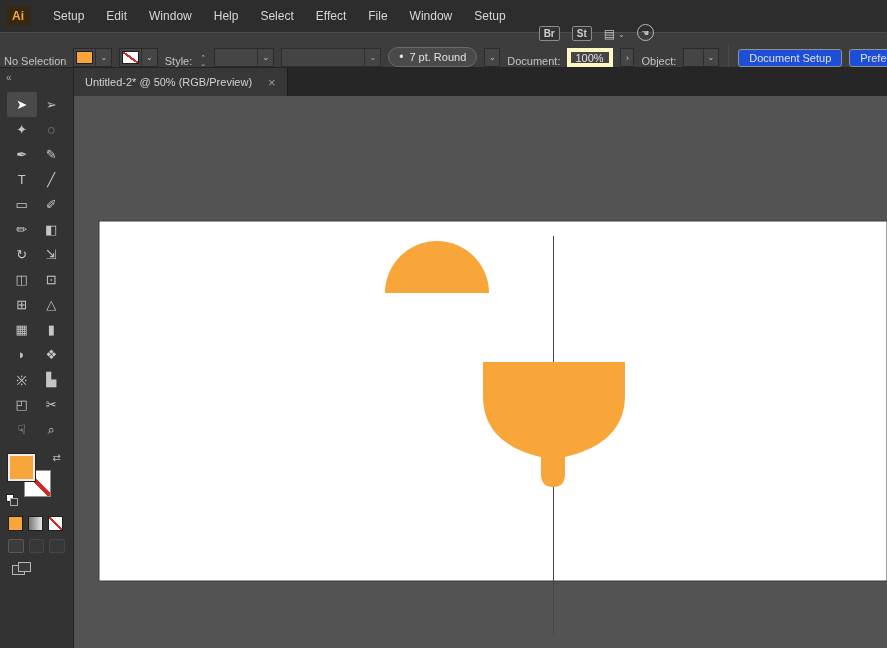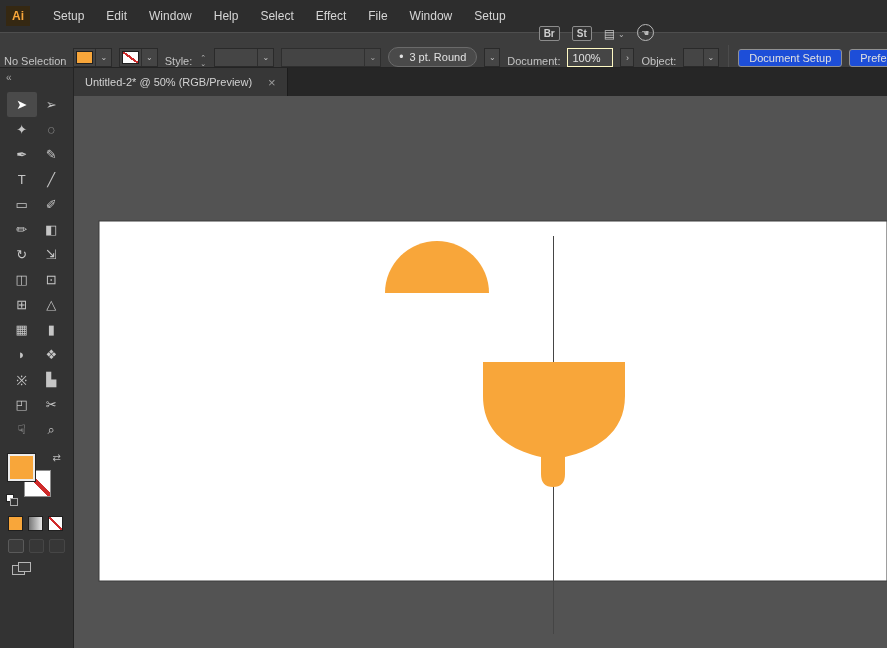--- a/index.html
+++ b/index.html
@@ -54,21 +54,21 @@
   .lbl { color:#c3c3c3; }
   .stepper { display:flex; flex-direction:column; align-items:center; justify-content:center; line-height:6px; font-size:7px; color:#bdbdbd; padding:0 1px; }
   .dd-weight { width:60px; justify-content:flex-end; }
   .dd-profile { width:100px; background:#474747; justify-content:flex-end; opacity:.75; }
   .brush-box {
     display:flex; align-items:center; gap:6px; height:20px; padding:0 10px;
     background:#4a4a4a; border:1px solid #6a6a6a; border-radius:10px; color:#e2e2e2;
   }
   .brush-dot { font-size:12px; }
   .opacity-box {
-    width:46px; height:19px; background:#454545; border:1px solid #fef9c3;
+    width:46px; height:19px; background:#454545; border:4px solid #fef9c3;
     display:flex; align-items:center; padding:0 4px; color:#e0e0e0;
   }
   .arrow-btn {
     width:14px; height:19px; background:#454545; border:1px solid #2a2a2a;
     display:flex; align-items:center; justify-content:center; font-size:9px; color:#c6c6c6;
   }
   .dd-style { width:36px; justify-content:flex-end; }
   .cb-btn {
     height:18px; border:1px solid #909090; border-radius:3px; background:#1d4ed8;
     display:flex; align-items:center; padding:0 10px; color:#e0e0e0;
@@ -163,21 +163,21 @@
     <span>⌄</span>
   </span>
   <div class="combo dd-weight">
     <span class="chev">⌄</span>
   </div>
   <div class="combo dd-profile">
     <span class="chev">⌄</span>
   </div>
   <div class="brush-box">
     <span class="brush-dot">•</span>
-    <span>3 pt. Round</span>
+    <span>7 pt. Round</span>
   </div>
   <div class="combo" style="width:16px; justify-content:center;">
     <span class="chev" style="border-left:none;">⌄</span>
   </div>
   <span class="lbl">Document:</span>
   <div class="opacity-box">
     <span>100%</span>
   </div>
   <div class="arrow-btn">
     <span>›</span>

